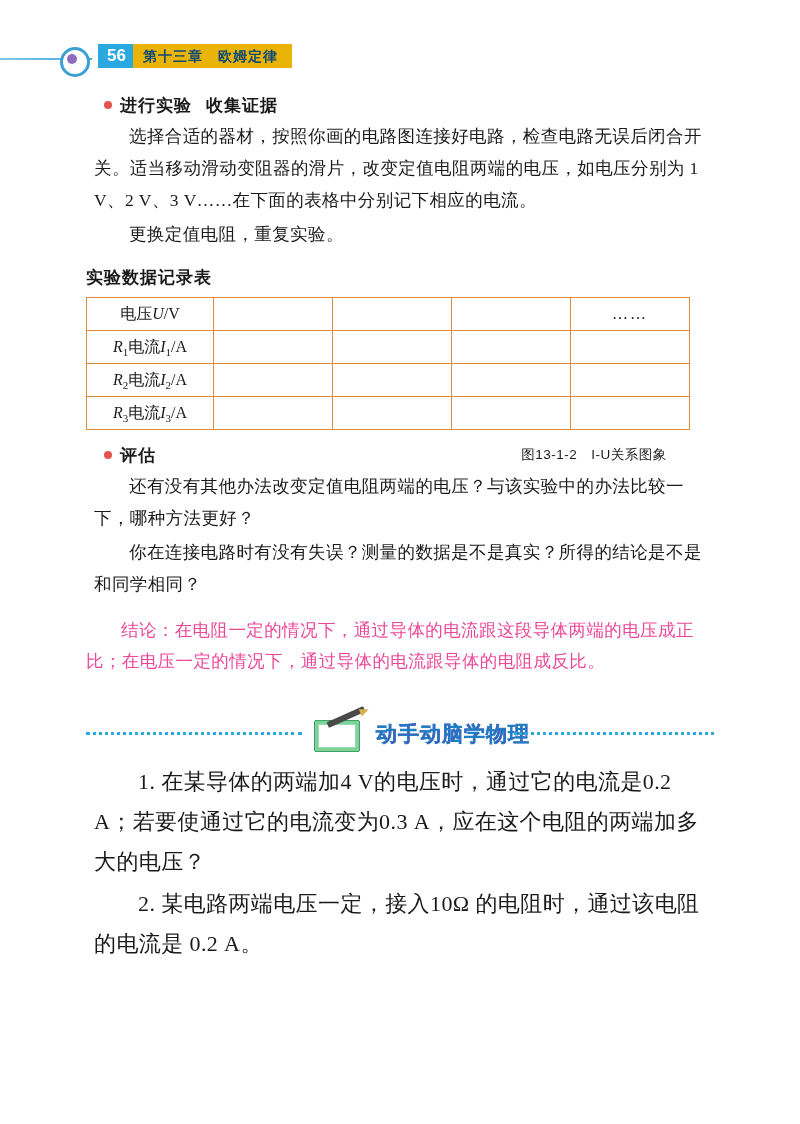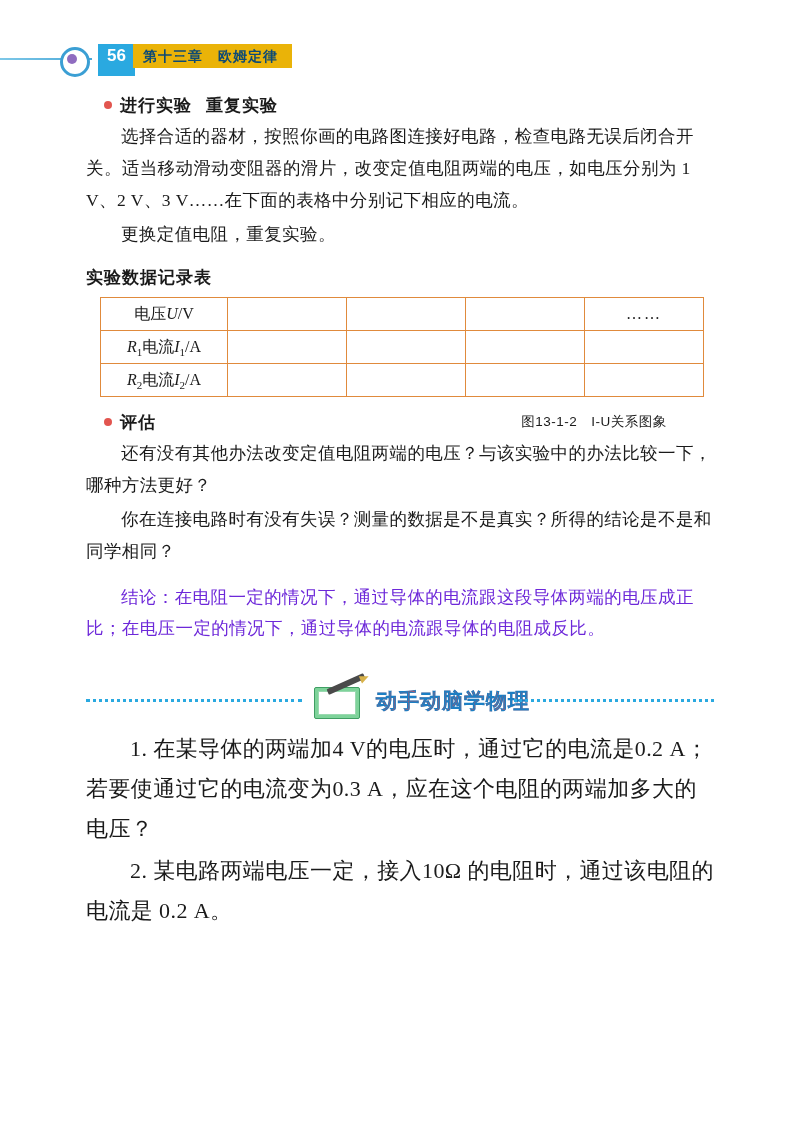--- a/index.html
+++ b/index.html
@@ -53,21 +53,21 @@
     background: #8f6cc0;
   }
   .page-num {
     position: absolute;
     top: 0px;
     left: 98px;
     font-size: 17px;
     font-weight: bold;
     color: #ffffff;
     background: #2aa9e0;
-    padding: 3px 9px 12px 9px;
+    padding: 3px 9px 4px 9px;
     line-height: 1;
     font-family: "Liberation Sans", sans-serif;
   }
   .chapter-tab {
     position: absolute;
     top: 0px;
     left: 133px;
     font-size: 14px;
     font-weight: bold;
     color: #0d4a75;
@@ -99,36 +99,36 @@
     background: #e2554f;
     margin-right: 8px;
     vertical-align: 2px;
   }
   .bullet-head .gap { display:inline-block; width: 14px; }
 
   p.para {
     font-size: 17.5px;
     line-height: 1.82;
     text-indent: 2em;
-    margin: 2px 0;
+    margin: 2px 8px;
     letter-spacing: 0.4px;
   }
   .tbl-title {
     text-align: left;
     font-size: 17px;
     font-weight: bold;
     margin: 16px 0 8px 0;
     letter-spacing: 1px;
   }
 
   
   table.data-table {
     border-collapse: collapse;
     width: 604px;
-    margin: 0 0 0 14px;
+    margin: 0 0 0 0;
     table-layout: fixed;
   }
   table.data-table td {
     border: 1px solid #e08a3c;
     height: 30px;
     font-size: 16px;
   }
   table.data-table td.label {
     width: 124px;
     text-align: center;
@@ -238,21 +238,21 @@
     text-align: center;
     font-size: 13.5px;
     font-family: "Liberation Sans", sans-serif;
     letter-spacing: 0.5px;
   }
 
   .after-cols { clear: both; }
 
   
   .conclusion {
-    color: #6d28d9;
+    color: #ec4899;
     font-size: 17.5px;
     line-height: 1.8;
     text-indent: 2em;
     margin: 14px 0 0 0;
     letter-spacing: 0.4px;
   }
 
   
   .section-bar {
     position: relative;
@@ -266,21 +266,21 @@
     border-top: 3px dotted #2aa9e0;
   }
   .dots-left { left: 0; width: 216px; }
   .dots-right { right: 0; width: 200px; }
   .sec-title {
     position: absolute;
     left: 290px;
     top: 8px;
     font-size: 21px;
     font-weight: bold;
-    color: #ef4444;
+    color: #a21caf;
     font-family: "Liberation Sans", sans-serif;
     letter-spacing: 1px;
     -webkit-text-stroke: 0.4px #1b7fc4;
   }
   .book-icon {
     position: absolute;
     left: 228px;
     top: 4px;
     width: 58px;
     height: 34px;
@@ -326,21 +326,21 @@
 <div class="page-header">
   <div class="header-rule"></div>
   <div class="header-circle"></div>
   <div class="page-num">56</div>
   <div class="chapter-tab">第十三章　欧姆定律</div>
 </div>
 
 <div class="content">
 
   <div class="bullet-head">
-    <span class="dot"></span><span>进行实验</span><span class="gap"></span><span>重复实验</span>
+    <span class="dot"></span><span>进行实验</span><span class="gap"></span><span>收集证据</span>
   </div>
 
   <p class="para">选择合适的器材，按照你画的电路图连接好电路，检查电路无误后闭合开关。适当移动滑动变阻器的滑片，改变定值电阻两端的电压，如电压分别为 1 V、2 V、3 V……在下面的表格中分别记下相应的电流。</p>
   <p class="para">更换定值电阻，重复实验。</p>
 
   <div class="tbl-title">实验数据记录表</div>
 
   <table class="data-table">
     <tbody>
         <tr>
@@ -352,20 +352,27 @@
     </tr>
     <tr>
       <td class="label"><span class="ital">R</span><sub>1</sub>电流<span class="ital">I</span><sub>1</sub>/A</td>
       <td></td>
       <td></td>
       <td></td>
       <td></td>
     </tr>
     <tr>
       <td class="label"><span class="ital">R</span><sub>2</sub>电流<span class="ital">I</span><sub>2</sub>/A</td>
+      <td></td>
+      <td></td>
+      <td></td>
+      <td></td>
+    </tr>
+    <tr>
+      <td class="label"><span class="ital">R</span><sub>3</sub>电流<span class="ital">I</span><sub>3</sub>/A</td>
       <td></td>
       <td></td>
       <td></td>
       <td></td>
     </tr>
   </tbody>
     </table>
 
   <div class="two-col">
 

